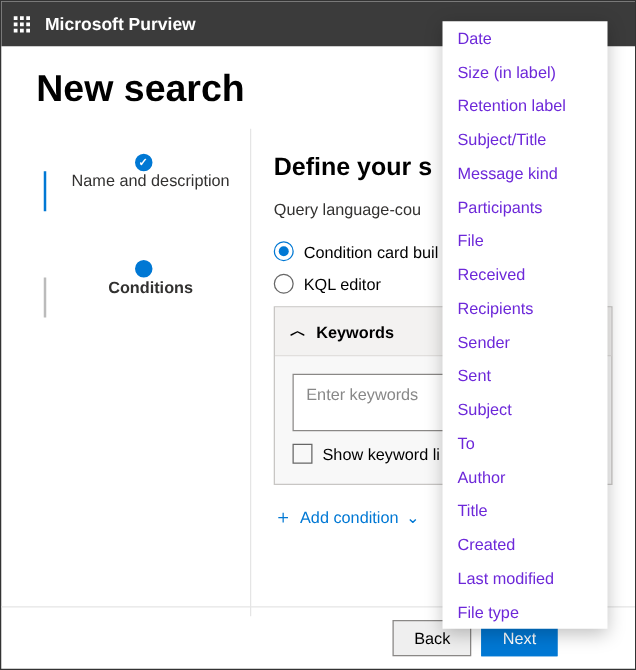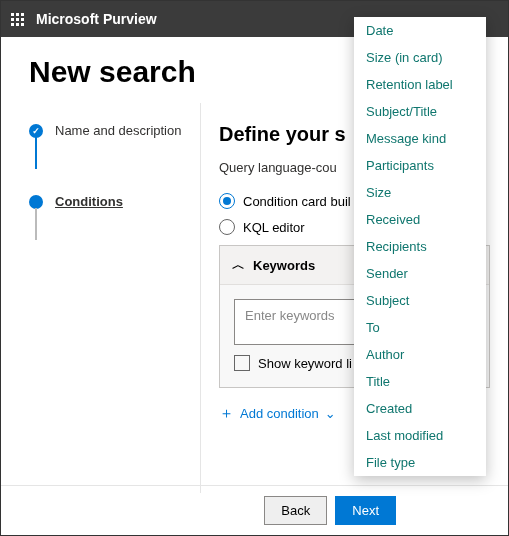--- a/index.html
+++ b/index.html
@@ -4,50 +4,50 @@
 <style>
 * { margin: 0; padding: 0; box-sizing: border-box; font-family: 'Segoe UI', Arial, sans-serif; }
 body { width: 509px; height: 536px; background: #fff; border: 1px solid #333; position: relative; overflow: hidden; }
 .topbar { background: #3b3b3b; color: #fff; height: 36px; display: flex; align-items: center; padding: 0 10px; }
 .waffle { display: grid; grid-template-columns: repeat(3, 3px); grid-gap: 2px; margin-right: 12px; cursor: pointer; }
 .waffle span { width: 3px; height: 3px; background: #fff; }
 .brand { font-size: 14px; font-weight: 600; }
 .page-title { font-size: 30px; font-weight: 700; padding: 18px 0 14px 28px; }
 .content { display: flex; height: calc(100% - 36px - 58px - 50px); }
 .steps { width: 200px; padding: 20px 0 0 28px; border-right: 1px solid #e5e5e5; }
-.step { display: flex; align-items: center; margin-bottom: 8px; position: relative; }
+.step { display: flex; align-items: center; margin-bottom: 8px; position: relative; flex-direction: column; }
 .step-dot { width: 14px; height: 14px; border-radius: 50%; border: 2px solid #bbb; background: #fff; display: flex; align-items: center; justify-content: center; flex-shrink: 0; }
 .step-dot.done { background: #0078d4; border-color: #0078d4; }
 .step-dot.done::after { content: '✓'; color: #fff; font-size: 9px; font-weight: bold; }
 .step-dot.current { background: #0078d4; border-color: #0078d4; }
 .step-line { position: absolute; left: 6px; top: 14px; width: 2px; height: 32px; background: #0078d4; }
 .step-line.gray { background: #bbb; }
 .step-label { margin-left: 12px; font-size: 13px; color: #323130; }
-.step.current .step-label { font-weight: 700; text-decoration: underline; }
+.step.current .step-label { font-weight: 700; }
 .main { flex: 1; padding: 20px 18px; }
 .main h2 { font-size: 20px; font-weight: 700; margin-bottom: 14px; }
 .subtitle { font-size: 13px; color: #323130; margin-bottom: 18px; }
 .radio-row { display: flex; align-items: center; margin-bottom: 10px; font-size: 13px; }
 .radio { width: 16px; height: 16px; border-radius: 50%; border: 1px solid #666; margin-right: 8px; display: flex; align-items: center; justify-content: center; }
 .radio.checked { border-color: #0078d4; }
 .radio.checked::after { content: ''; width: 8px; height: 8px; background: #0078d4; border-radius: 50%; }
 .keywords-box { border: 1px solid #c8c6c4; background: #f8f8f8; margin-top: 8px; padding-bottom: 16px; }
 .keywords-header { display: flex; align-items: center; padding: 10px 12px; font-weight: 600; font-size: 13px; background: #f3f2f1; border-bottom: 1px solid #e1dfdd; }
 .keywords-header .chev { margin-right: 8px; }
 .kw-input { margin: 14px 14px 10px 14px; border: 1px solid #8a8886; padding: 8px 10px; height: 46px; font-size: 13px; color: #888; background: #fff; }
 .checkbox-row { display: flex; align-items: center; margin: 8px 14px 0 14px; font-size: 13px; }
 .checkbox { width: 16px; height: 16px; border: 1px solid #666; margin-right: 8px; }
 .add-cond { color: #0078d4; font-size: 13px; margin-top: 16px; display: flex; align-items: center; cursor: pointer; }
 .add-cond .plus { margin-right: 6px; font-size: 15px; }
 .add-cond .chev-d { margin-left: 6px; }
-.footer { position: absolute; bottom: 0; left: 0; right: 0; height: 50px; border-top: 1px solid #e5e5e5; display: flex; align-items: center; justify-content: flex-end; padding-right: 112px; gap: 8px; }
+.footer { position: absolute; bottom: 0; left: 0; right: 0; height: 50px; border-top: 1px solid #e5e5e5; display: flex; align-items: center; justify-content: flex-end; padding-right: 62px; gap: 8px; }
 .btn { padding: 6px 16px; font-size: 13px; border: 1px solid #8a8886; background: #efefef; cursor: pointer; }
 .btn.primary { background: #0078d4; color: #fff; border-color: #0078d4; }
 .dropdown { position: absolute; top: 16px; right: 22px; width: 132px; background: #fff; box-shadow: 0 4px 14px rgba(0,0,0,0.25); z-index: 10; max-height: 504px; overflow: hidden; }
-.dropdown-item { padding: 6px 12px; font-size: 13px; color: #0f766e; cursor: pointer; }
+.dropdown-item { padding: 6px 12px; font-size: 13px; color: #6d28d9; cursor: pointer; }
 </style>
 </head>
 <body>
 
 <div class="topbar">
   <div class="waffle">
     <span></span>
       <span></span>
       <span></span>
       <span></span>
@@ -112,29 +112,30 @@
   </div>
 </div>
 
 <div class="footer">
   <button class="btn">Back</button>
   <button class="btn primary">Next</button>
 </div>
 
 <div class="dropdown">
   <div class="dropdown-item">Date</div>
-  <div class="dropdown-item">Size (in card)</div>
+  <div class="dropdown-item">Size (in label)</div>
   <div class="dropdown-item">Retention label</div>
   <div class="dropdown-item">Subject/Title</div>
   <div class="dropdown-item">Message kind</div>
   <div class="dropdown-item">Participants</div>
-  <div class="dropdown-item">Size</div>
+  <div class="dropdown-item">File</div>
   <div class="dropdown-item">Received</div>
   <div class="dropdown-item">Recipients</div>
   <div class="dropdown-item">Sender</div>
+  <div class="dropdown-item">Sent</div>
   <div class="dropdown-item">Subject</div>
   <div class="dropdown-item">To</div>
   <div class="dropdown-item">Author</div>
   <div class="dropdown-item">Title</div>
   <div class="dropdown-item">Created</div>
   <div class="dropdown-item">Last modified</div>
   <div class="dropdown-item">File type</div>
 </div>
 
 </body></html>

